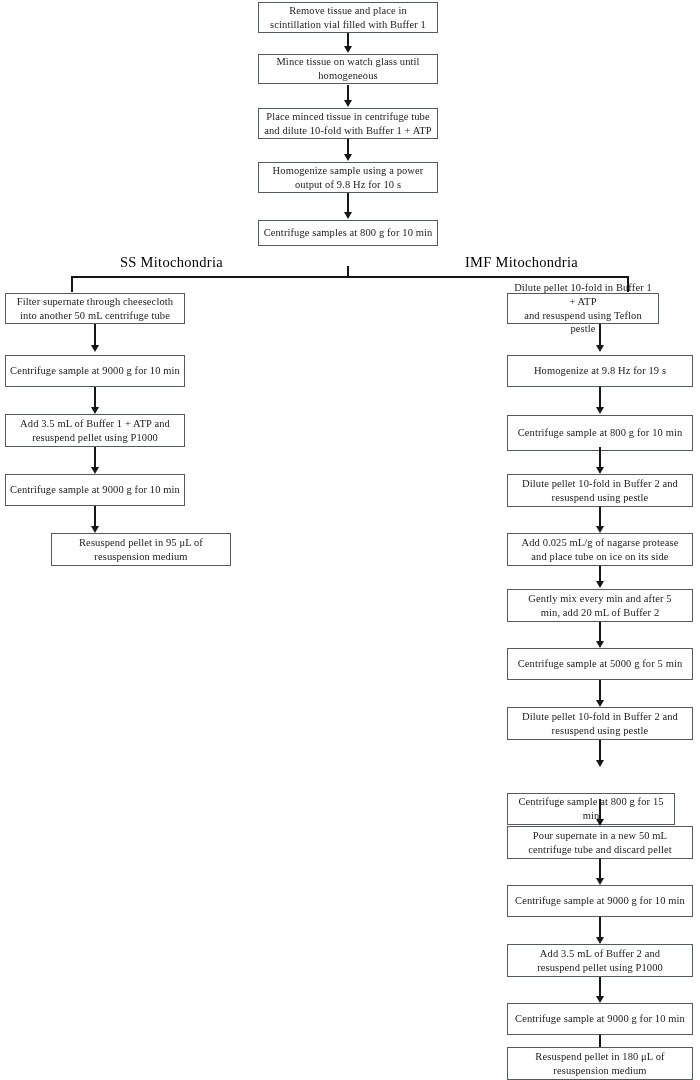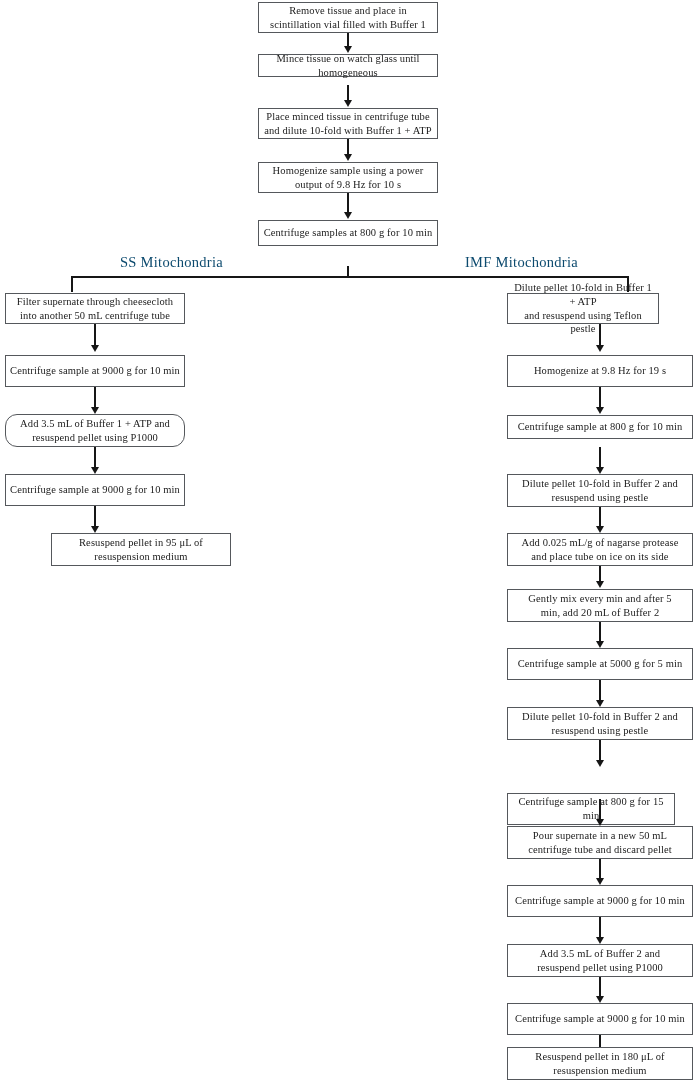--- a/index.html
+++ b/index.html
@@ -48,21 +48,21 @@
     width: 0;
     height: 0;
     border-left: 4.6px solid transparent;
     border-right: 4.6px solid transparent;
     border-top: 7px solid #161616;
     margin-top: -0.5px;
   }
   .branch-label {
     position: absolute;
     font-size: 14.5px;
-    color: #0c4a6e;
+    color: #000000;
     white-space: nowrap;
     letter-spacing: 0.02em;
     text-align: right;
   }
   .hline {
     position: absolute;
     height: 1.6px;
     background: #161616;
   }
   .vline {
@@ -81,21 +81,21 @@
       <span>Remove tissue and place in</span>
       <span>scintillation vial filled with Buffer 1</span>
     </span>
   </div>
 
   <div class="arrow" style="left:341px; top:33px; height:20px;">
     <div class="shaft"></div>
     <div class="head"></div>
   </div>
 
-  <div class="box" style="left:258px; top:54px; width:180px; height:23px;font-family:Liberation Serif, serif;">
+  <div class="box" style="left:258px; top:54px; width:180px; height:30px;font-family:Liberation Serif, serif;">
     <span>
       <span>Mince tissue on watch glass until</span>
       <span>homogeneous</span>
     </span>
   </div>
 
   <div class="arrow" style="left:341px; top:85px; height:22px;">
     <div class="shaft"></div>
     <div class="head"></div>
   </div>
@@ -157,21 +157,21 @@
     <span>
       <span>Centrifuge sample at 9000 g for 10 min</span>
     </span>
   </div>
 
   <div class="arrow" style="left:88px; top:387px; height:27px;">
     <div class="shaft"></div>
     <div class="head"></div>
   </div>
 
-  <div class="box" style="left:5px; top:414px; width:180px; height:33px;border-radius:12px;">
+  <div class="box" style="left:5px; top:414px; width:180px; height:33px;">
     <span>
       <span>Add 3.5 mL of Buffer 1 + ATP and</span>
       <span>resuspend pellet using P1000</span>
     </span>
   </div>
 
   <div class="arrow" style="left:88px; top:447px; height:27px;">
     <div class="shaft"></div>
     <div class="head"></div>
   </div>
@@ -210,21 +210,21 @@
     <span>
       <span>Homogenize at 9.8 Hz for 19 s</span>
     </span>
   </div>
 
   <div class="arrow" style="left:593px; top:387px; height:27px;">
     <div class="shaft"></div>
     <div class="head"></div>
   </div>
 
-  <div class="box" style="left:507px; top:415px; width:186px; height:24px;">
+  <div class="box" style="left:507px; top:415px; width:186px; height:36px;">
     <span>
       <span>Centrifuge sample at 800 g for 10 min</span>
     </span>
   </div>
 
   <div class="arrow" style="left:593px; top:447px; height:27px;">
     <div class="shaft"></div>
     <div class="head"></div>
   </div>
 

